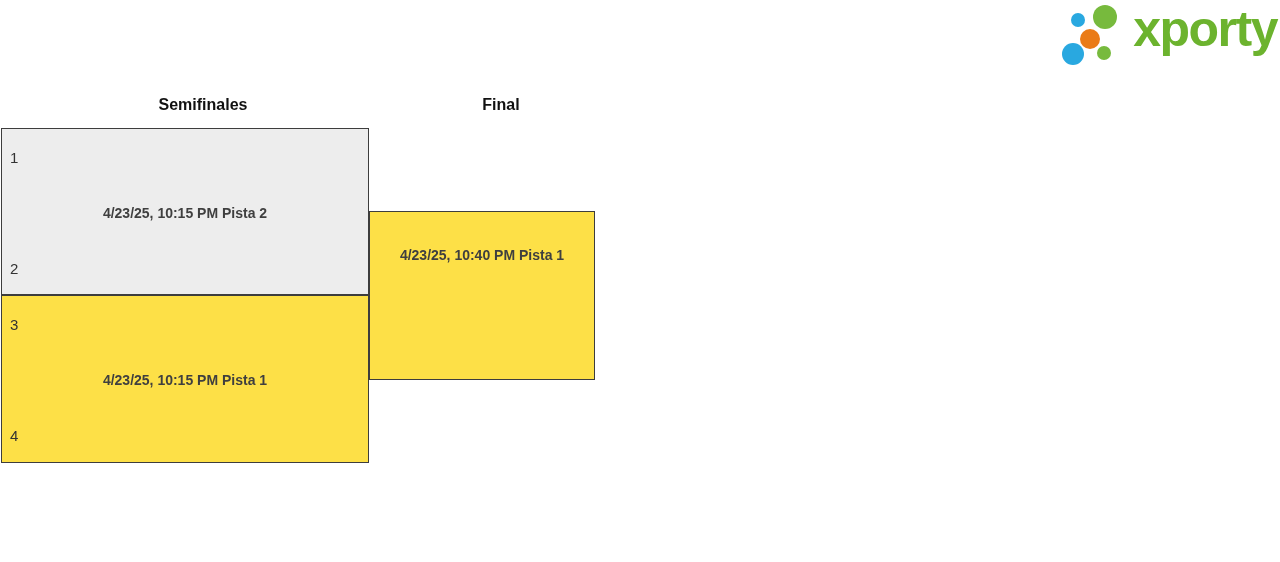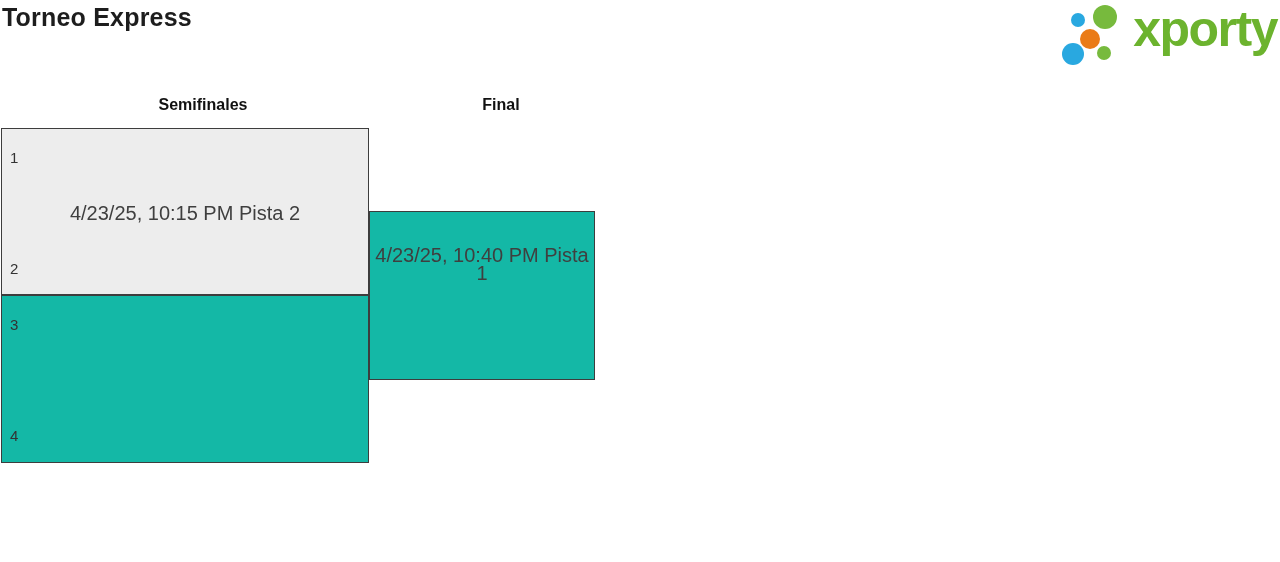--- a/index.html
+++ b/index.html
@@ -62,21 +62,21 @@
     font-weight: 600;
     color: #111111;
     padding-left: 36px;
   }
   .round-header.semis { left: 0; width: 370px; }
   .round-header.finalh { left: 370px; width: 226px; text-align: center; }
 
   .match {
     position: absolute;
     border: 1px solid var(--border-dark);
-    background: #14b8a6;
+    background: #fde047;
     cursor: pointer;
   }
   .match.highlighted { background: var(--highlight-bg); }
 
   .match-sf1 { left: 1px; top: 128px; width: 368px; height: 167px; }
   .match-sf2 { left: 1px; top: 295px; width: 368px; height: 168px; }
   .match-final { left: 369px; top: 211px; width: 226px; height: 169px; }
 
   .seed {
     position: absolute;
@@ -86,33 +86,32 @@
     color: #333333;
   }
   .seed-top { top: 20px; }
   .seed-bottom { top: 131px; }
 
   .schedule {
     position: absolute;
     left: 0;
     right: 0;
     text-align: center;
-    font-size: 20px;
+    font-size: 14px;
     line-height: 18px;
-    font-weight: 400;
+    font-weight: 700;
     color: var(--text-grey);
   }
   .sf-schedule { top: 75px; }
   .final-schedule { top: 34px; }
 </style>
 </head>
 <body>
 
 <div class="titles">
-  <div class="title-line">Torneo Express</div>
 </div>
 
 <div class="logo">
   <svg class="logo-mark" viewBox="0 0 60 62" xmlns="http://www.w3.org/2000/svg">
     <circle cx="17" cy="16" r="7" style="fill: var(--dot-blue);"></circle>
     <circle cx="44" cy="13" r="12" style="fill: var(--dot-green);"></circle>
     <circle cx="29" cy="35" r="10" style="fill: var(--dot-orange);"></circle>
     <circle cx="12" cy="50" r="11" style="fill: var(--dot-blue);"></circle>
     <circle cx="43" cy="49" r="7" style="fill: var(--dot-green);"></circle>
   </svg>
@@ -124,19 +123,20 @@
   <div class="round-header finalh">Final</div>
 
   <div class="match match-sf1 highlighted">
     <span class="seed seed-top">1</span>
     <span class="schedule sf-schedule">4/23/25, 10:15 PM Pista 2</span>
     <span class="seed seed-bottom">2</span>
   </div>
 
   <div class="match match-sf2">
     <span class="seed seed-top">3</span>
+    <span class="schedule sf-schedule">4/23/25, 10:15 PM Pista 1</span>
     <span class="seed seed-bottom">4</span>
   </div>
 
   <div class="match match-final">
     <span class="schedule final-schedule">4/23/25, 10:40 PM Pista 1</span>
   </div>
 </div>
 
 </body></html>

